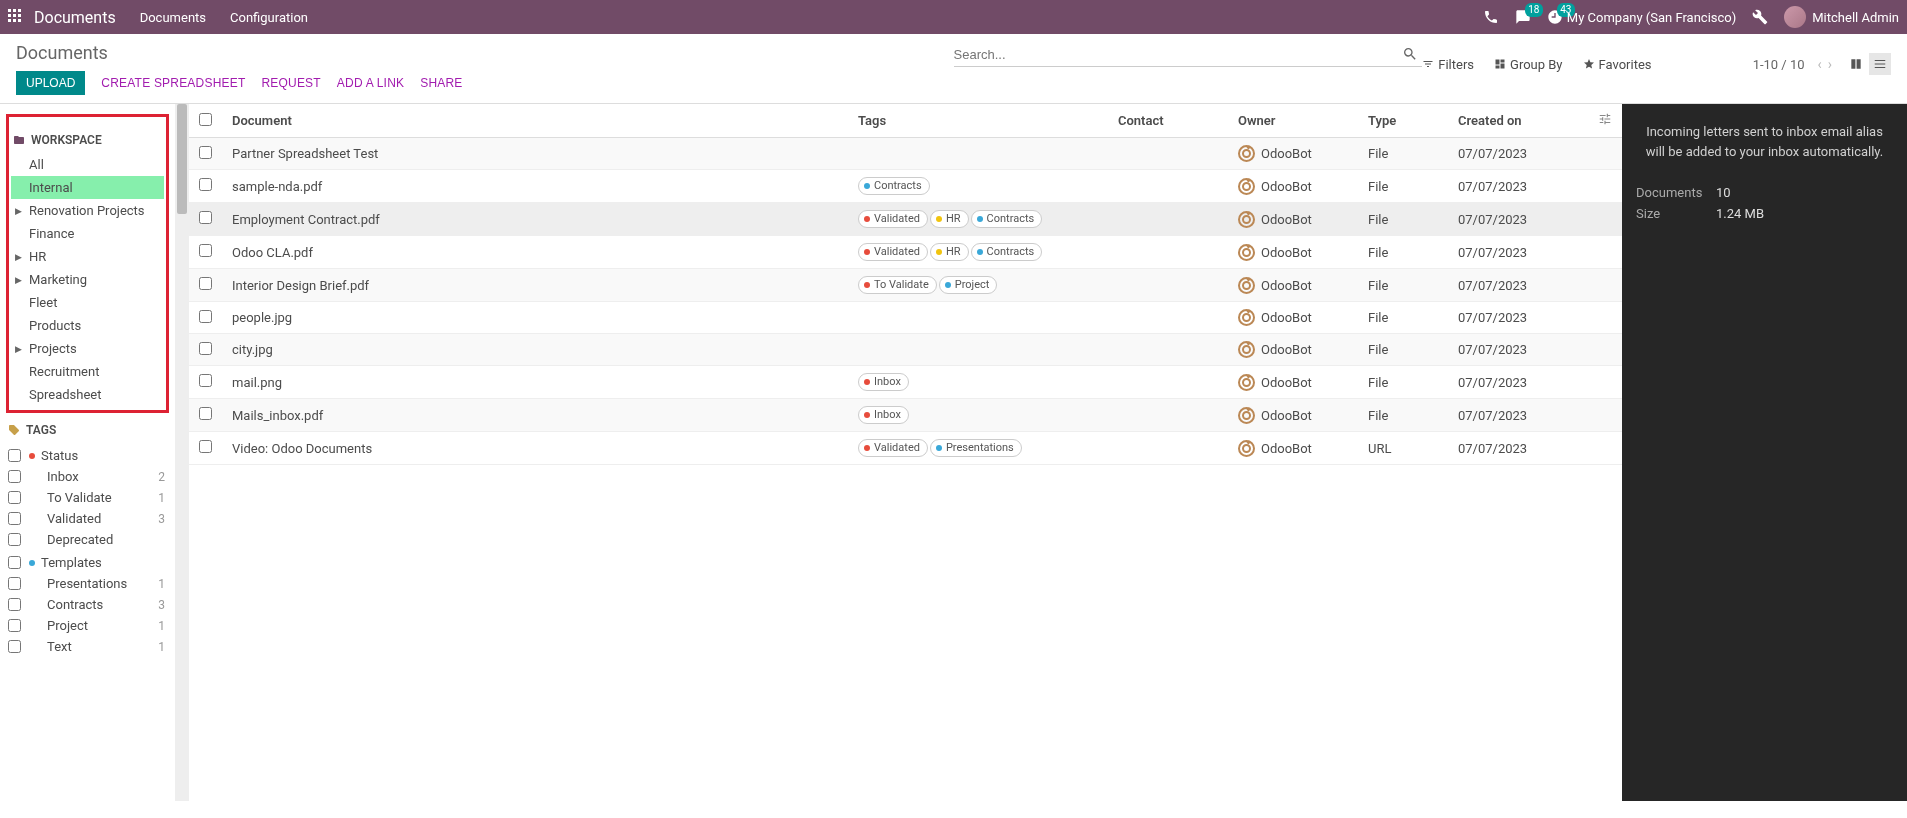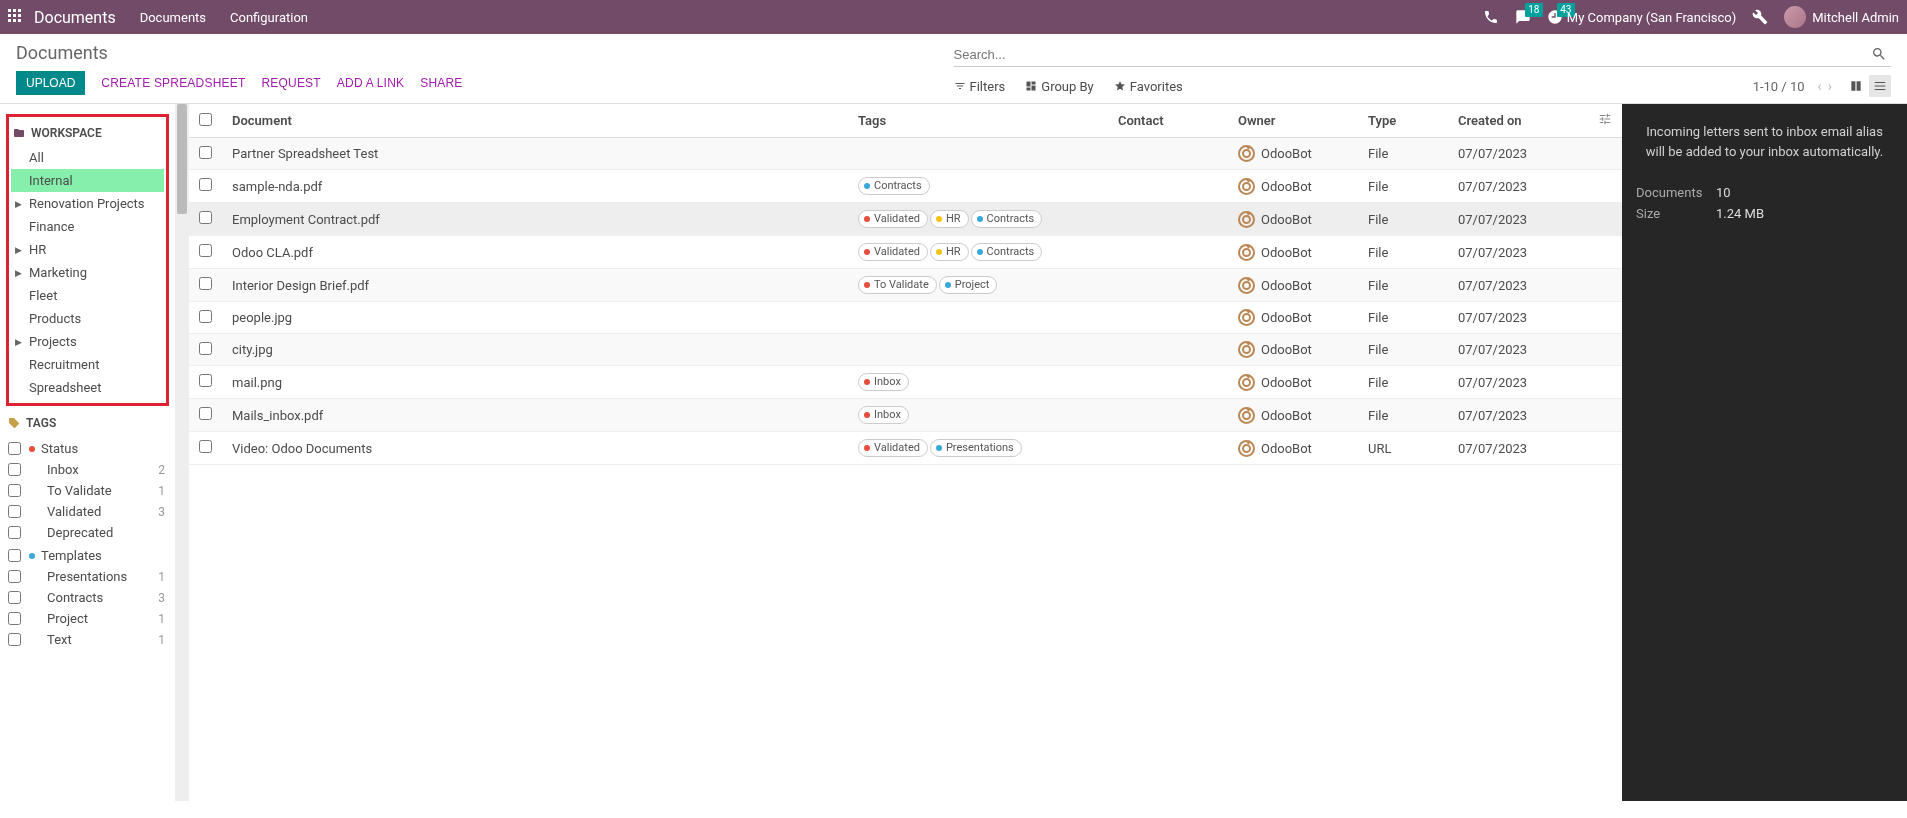--- a/index.html
+++ b/index.html
@@ -6,50 +6,50 @@
 body { font-family: -apple-system, BlinkMacSystemFont, "Segoe UI", Roboto, sans-serif; font-size: 13px; color: #4c4c4c; background: #fff; overflow: hidden; }
 
 
 .topbar { background: #714b67; color: #fff; height: 34px; display: flex; align-items: center; padding: 0 8px; font-size: 13px; }
 .topbar .apps-icon { width: 16px; height: 16px; display: inline-grid; grid-template: repeat(3, 3px) / repeat(3, 3px); gap: 2px; margin-right: 10px; }
 .topbar .apps-icon span { background: #fff; width: 3px; height: 3px; }
 .topbar .brand { font-size: 16px; font-weight: 400; margin-right: 24px; }
 .topbar .menu-item { margin-right: 24px; cursor: pointer; font-size: 13px; }
 .topbar .spacer { flex: 1; }
 .topbar .right-item { margin-left: 16px; display: flex; align-items: center; position: relative; cursor: pointer; }
-.topbar .badge { position: absolute; top: -6px; left: 10px; background: #00a09d; color: #fff; border-radius: 1px; padding: 0 0; font-size: 10px; line-height: 14px; min-width: 18px; text-align: center; }
+.topbar .badge { position: absolute; top: -6px; left: 10px; background: #00a09d; color: #fff; border-radius: 6px; padding: 0 0; font-size: 10px; line-height: 14px; min-width: 18px; text-align: center; }
 .topbar .avatar { width: 22px; height: 22px; border-radius: 50%; background: linear-gradient(135deg, #c9a, #a78); margin-right: 6px; }
 .topbar svg { width: 16px; height: 16px; fill: #fff; }
 
 
 .header-row { display: flex; align-items: flex-start; padding: 8px 16px 0; }
 .header-left { flex: 1; }
 .header-left .breadcrumb { font-size: 18px; color: #666; margin-bottom: 8px; }
 .header-left .actions { display: flex; gap: 16px; align-items: center; margin-bottom: 8px; }
 .btn-primary { background: #00898a; color: #fff; border: none; padding: 5px 10px; font-size: 12px; font-weight: 500; cursor: pointer; }
 .btn-link { color: #a21caf; font-size: 12px; font-weight: 500; cursor: pointer; background: none; border: none; letter-spacing: 0.2px; }
-.header-right { flex: 1; display: flex; flex-direction: column; align-items: flex-end; }
+.header-right { flex: 1; display: flex; flex-direction: row; align-items: flex-end; }
 .searchbar { width: 100%; border-bottom: 1px solid #ccc; display: flex; align-items: center; padding: 4px 0; margin-bottom: 8px; }
 .searchbar input { border: none; outline: none; flex: 1; font-size: 13px; color: #666; }
 .searchbar svg { width: 16px; height: 16px; fill: #666; margin-right: 4px; }
 .filter-row { display: flex; align-items: center; width: 100%; }
 .filter-item { margin-right: 20px; display: inline-flex; align-items: center; gap: 4px; color: #4c4c4c; cursor: pointer; font-size: 13px; }
 .filter-item svg { width: 12px; height: 12px; fill: #555; }
 .filter-row .spacer { flex: 1; }
 .pager { color: #666; font-size: 13px; margin-right: 10px; }
 .pager-arrow { color: #bbb; margin: 0 3px; cursor: pointer; font-size: 14px; }
 .view-switch { display: inline-flex; gap: 2px; margin-left: 10px; }
 .view-btn { width: 22px; height: 22px; display: inline-flex; align-items: center; justify-content: center; cursor: pointer; }
 .view-btn svg { width: 14px; height: 14px; fill: #555; }
 .view-btn.active { background: #e6e6e6; }
 
 
 .main { display: flex; height: calc(100vh - 120px); border-top: 1px solid #ddd; }
 .sidebar { width: 175px; padding: 10px 6px; overflow-y: auto; position: relative; }
-.workspace-box { border: 3px solid #d23; padding: 9px 2px 4px; margin-bottom: 4px; }
+.workspace-box { border: 3px solid #d23; padding: 16px 2px 4px; margin-bottom: 4px; }
 .section-header { font-weight: 600; color: #4c4c4c; font-size: 12px; display: flex; align-items: center; gap: 6px; margin-bottom: 6px; padding-left: 2px; }
 .section-header svg { width: 12px; height: 12px; }
 .tree-item { padding: 4px 0 4px 18px; font-size: 13px; color: #4c4c4c; cursor: pointer; display: flex; align-items: center; }
 .tree-item.active { background: #86efac; }
 .tree-item .caret { margin-left: -14px; margin-right: 4px; font-size: 9px; color: #666; width: 10px; display: inline-block; }
 .tag-section { margin-top: 10px; }
 .tag-item { display: flex; align-items: center; padding: 3px 0 3px 2px; font-size: 13px; color: #4c4c4c; cursor: pointer; }
 .tag-item input[type="checkbox"] { margin-right: 8px; width: 13px; height: 13px; accent-color: #999; }
 .tag-item .count { margin-left: auto; color: #999; font-size: 12px; padding-right: 4px; }
 .tag-subheader { display: flex; align-items: center; padding: 5px 0 3px 2px; font-size: 13px; }

